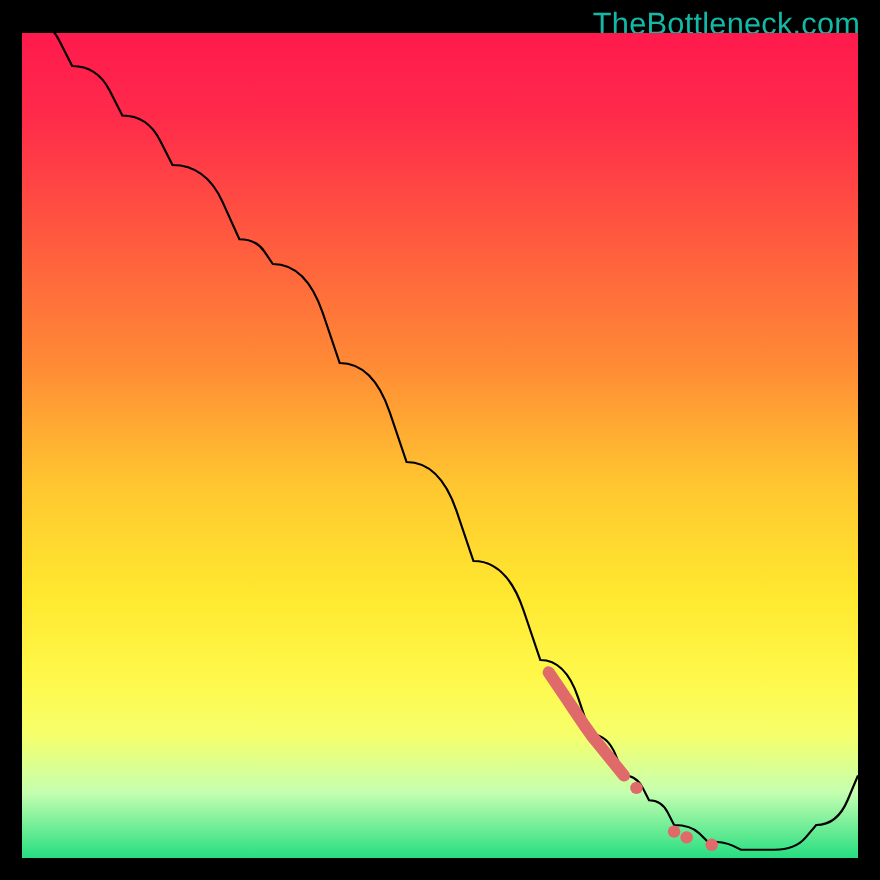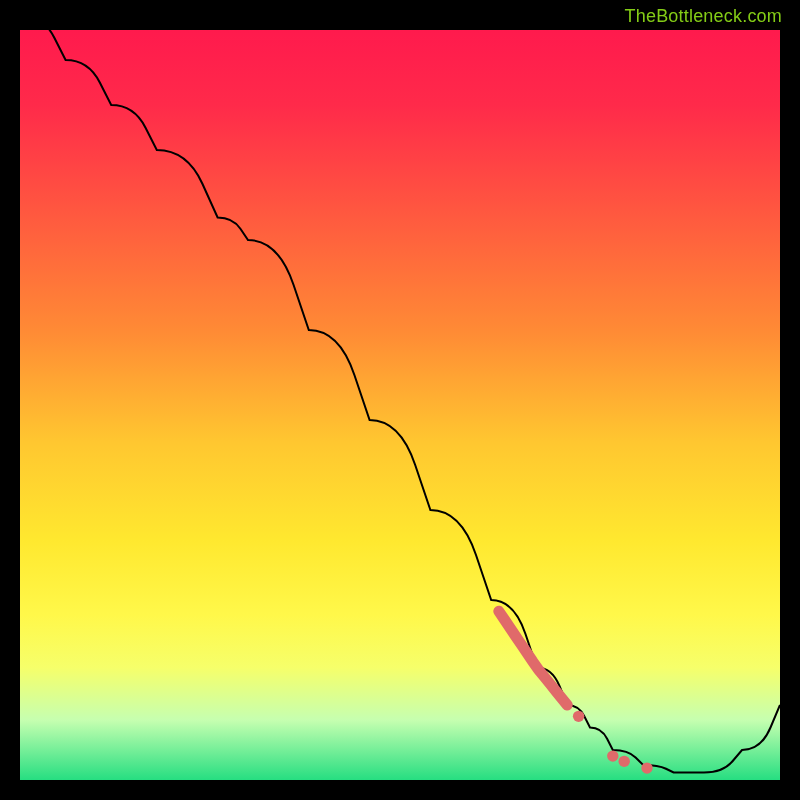--- a/index.html
+++ b/index.html
@@ -39,22 +39,22 @@
       #fff84a 78%,
       #f6ff6a 85%,
       #c6ffb0 92%,
       #26de81 100%
     );
   }
   .attribution {
     position: absolute;
     top: 6px;
     right: 18px;
-    color: #84cc16;
-    font-size: 18px;
+    color: #14b8a6;
+    font-size: 28px;
     font-weight: 500;
     letter-spacing: 0.2px;
   }
   svg.curve {
     position: absolute;
     left: 0; top: 0;
   }
 </style>
 </head>
 <body>

